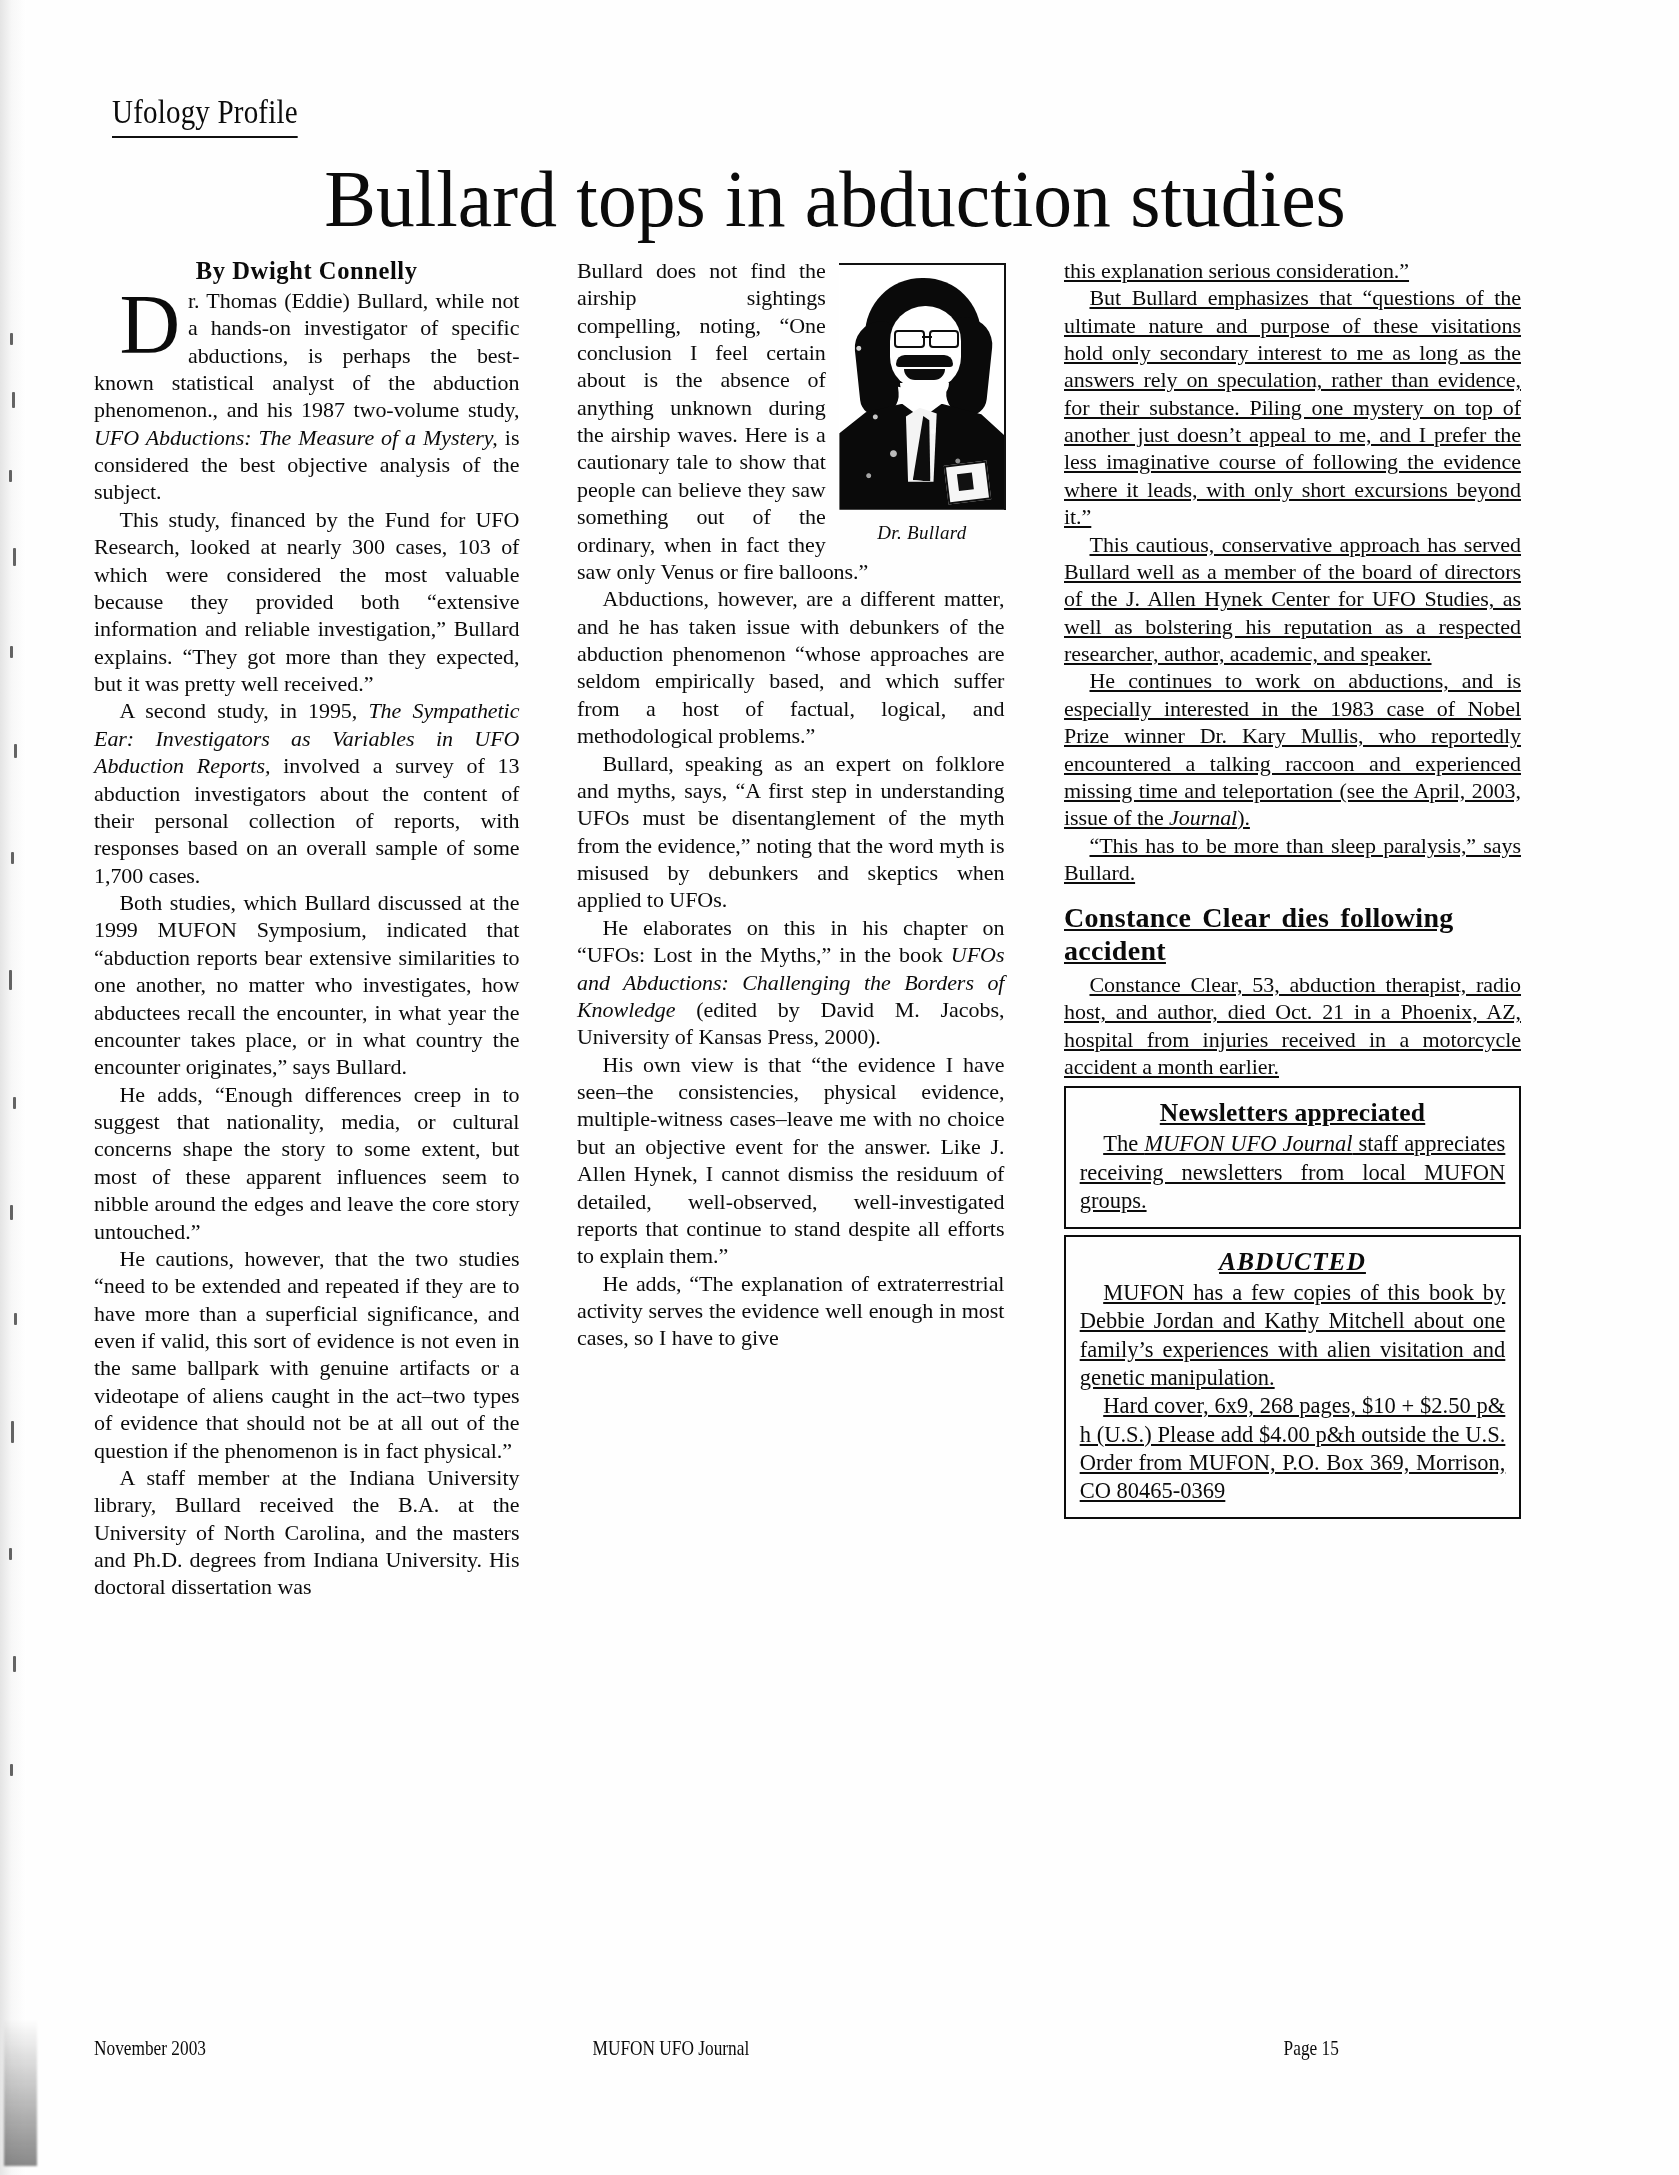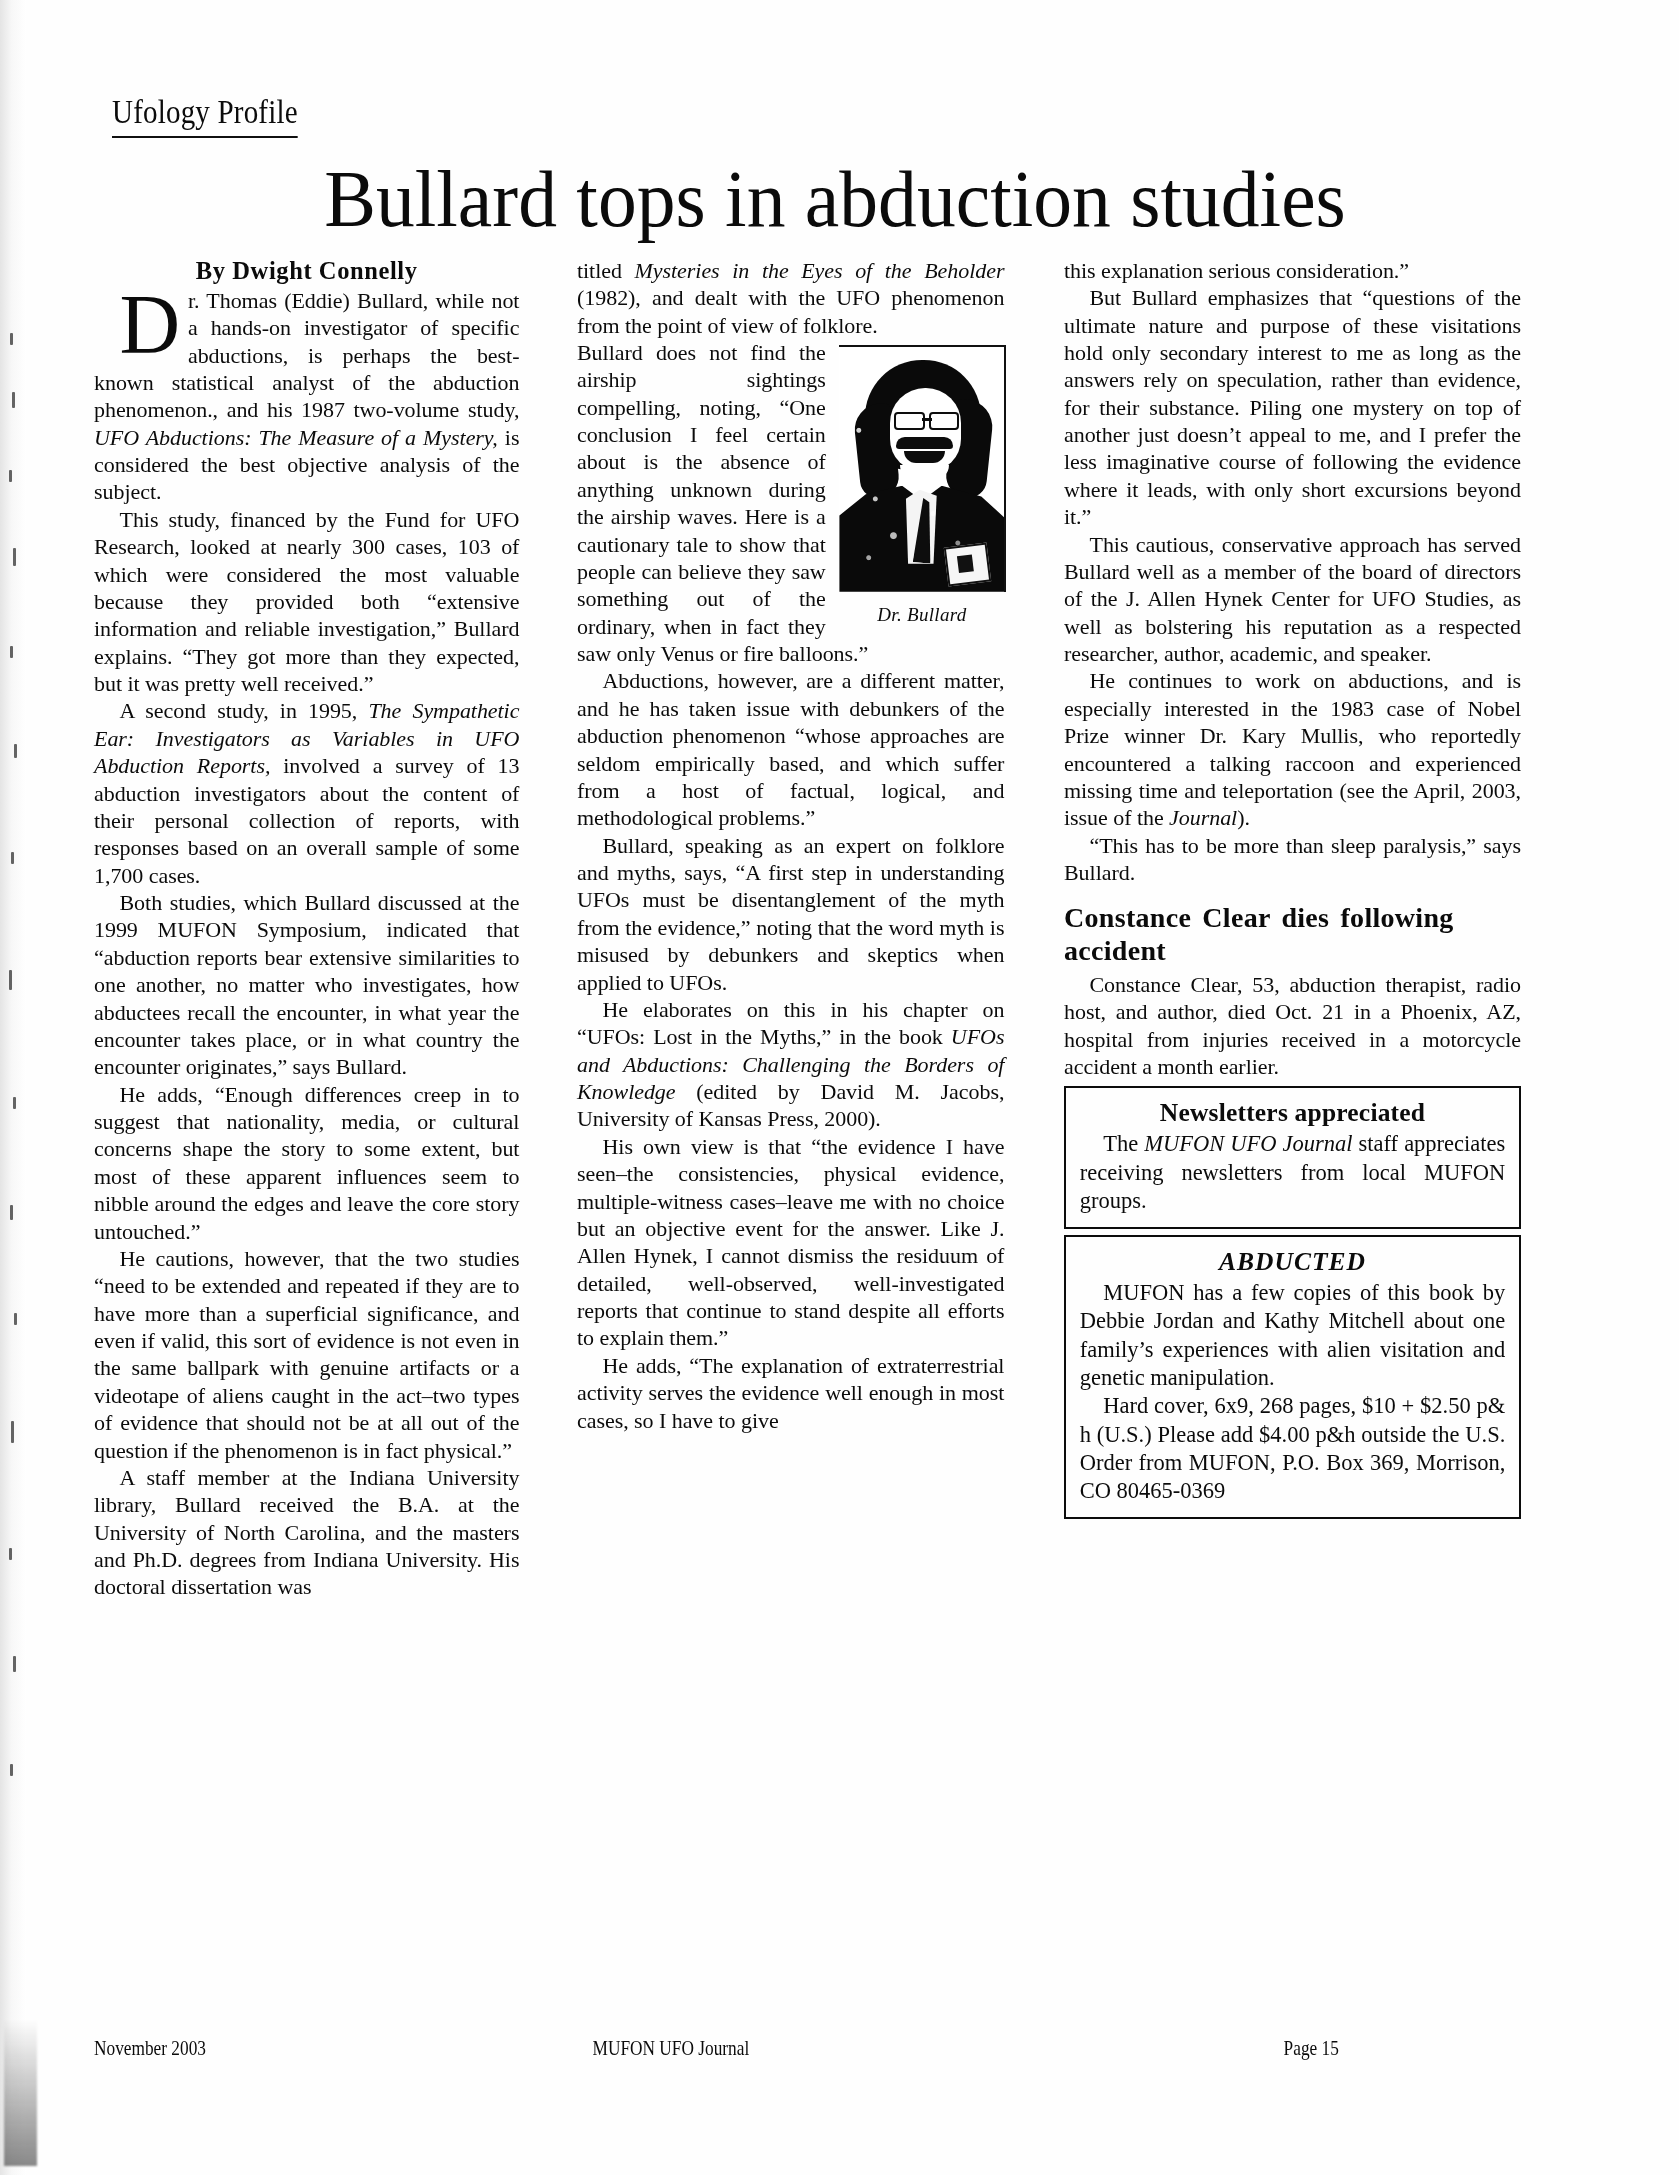--- a/index.html
+++ b/index.html
@@ -89,21 +89,21 @@
     display: flex;
     gap: 7px;
     margin-top: 5.9px;
   }
   .col {
     width: 447px;
     padding: 0 21.6px 0 0;
     box-sizing: border-box;
   }
   .col.c2 { padding-left: 29px; padding-right: 19.6px; width: 476px;}
-  .col.c3 { padding-left: 33px; padding-right: 0px; width: 490px;}
+  .col.c3 { padding-left: 33px; padding-right: 0px; width: 490px; text-decoration: underline;}
 
   p.body {
     margin: 0;
     font-size: 22px;
     line-height: 1.245;
     text-align: justify;
     text-justify: inter-word;
     hyphens: none;
     letter-spacing: -0.05px;
   }
@@ -394,21 +394,20 @@
         <p class="body"><span>A second study, in 1995, </span><i>The Sympathetic Ear: Investigators as Variables in UFO Abduction Reports,</i><span> involved a survey of 13 abduction investigators about the content of their personal collection of reports, with responses based on an overall sample of some 1,700 cases.</span></p>
 
         <p class="body">Both studies, which Bullard discussed at the 1999 MUFON Symposium, indicated that “abduction reports bear extensive similarities to one another, no matter who investigates, how abductees recall the encounter, in what year the encounter takes place, or in what country the encounter originates,” says Bullard.</p>
         <p class="body">He adds, “Enough differences creep in to suggest that nationality, media, or cultural concerns shape the story to some extent, but most of these apparent influences seem to nibble around the edges and leave the core story untouched.”</p>
         <p class="body">He cautions, however, that the two studies “need to be extended and repeated if they are to have more than a superficial significance, and even if valid, this sort of evidence is not even in the same ballpark with genuine artifacts or a videotape of aliens caught in the act–two types of evidence that should not be at all out of the question if the phenomenon is in fact physical.”</p>
         <p class="body">A staff member at the Indiana University library, Bullard received the B.A. at the University of North Carolina, and the masters and Ph.D. degrees from Indiana University. His doctoral dissertation was</p>
       </div>
 
       <div class="col c2">
 
-        <p class="body noindent"><span>titled </span><i>Mysteries in the Eyes of the Beholder</i><span> (1982), and dealt with the UFO phenomenon from the point of view of folklore.</span></p>
 
         <div class="photo-wrap">
           <div class="photo">
             <div class="bg"></div>
             <div class="hair"></div>
             <div class="hair2"></div>
             <div class="hair3"></div>
             <div class="face"></div>
             <div class="glasses">
               <div class="lens l"></div>

